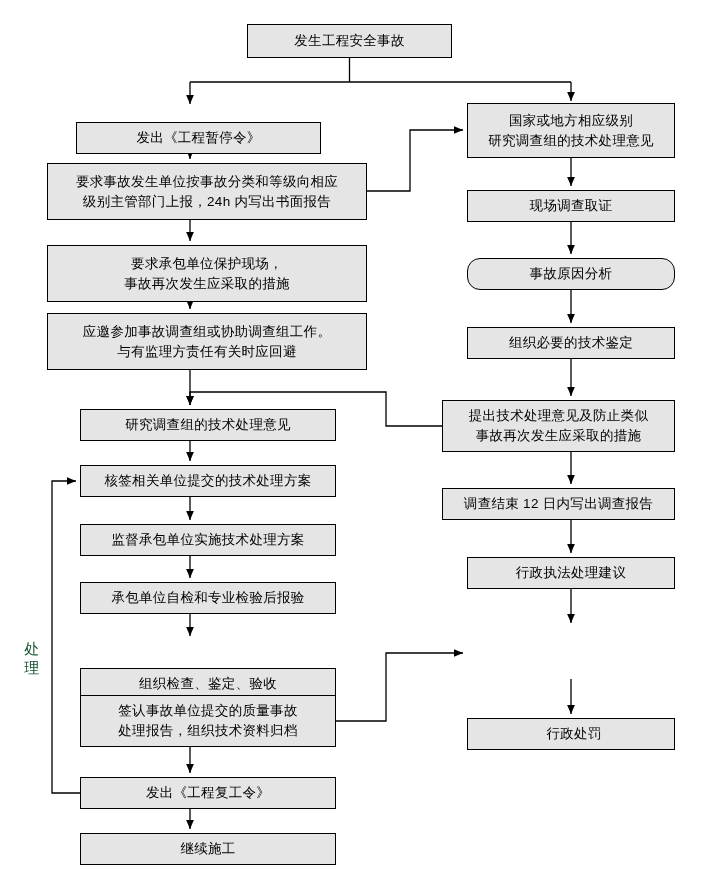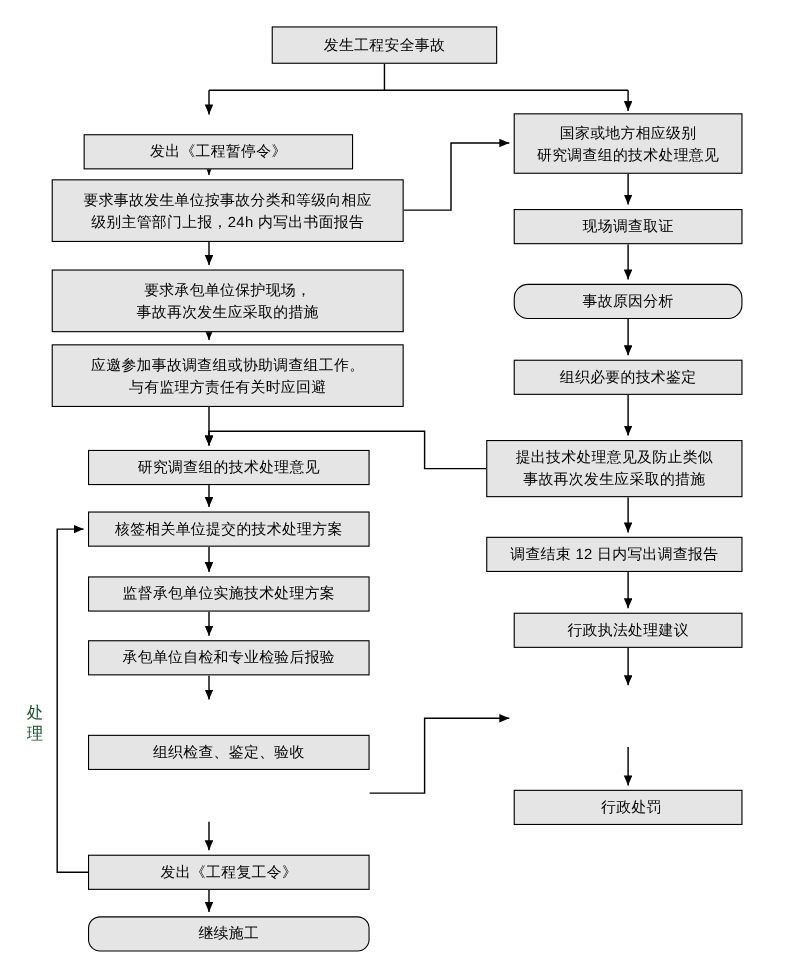--- a/index.html
+++ b/index.html
@@ -105,22 +105,24 @@
 级别主管部门上报，24h 内写出书面报告</div>
   <div class="node" style="left:47px; top:245px; width:320px; height:57px;">要求承包单位保护现场，
 事故再次发生应采取的措施</div>
   <div class="node" style="left:47px; top:313px; width:320px; height:57px;">应邀参加事故调查组或协助调查组工作。
 与有监理方责任有关时应回避</div>
   <div class="node" style="left:80px; top:409px; width:256px; height:32px;">研究调查组的技术处理意见</div>
   <div class="node" style="left:80px; top:465px; width:256px; height:32px;">核签相关单位提交的技术处理方案</div>
   <div class="node" style="left:80px; top:524px; width:256px; height:32px;">监督承包单位实施技术处理方案</div>
   <div class="node" style="left:80px; top:582px; width:256px; height:32px;">承包单位自检和专业检验后报验</div>
   <div class="node" style="left:80px; top:668px; width:256px; height:32px;">组织检查、鉴定、验收</div>
+  <div class="node" style="left:80px; top:695px; width:256px; height:52px;">签认事故单位提交的质量事故
+处理报告，组织技术资料归档</div>
   <div class="node" style="left:80px; top:777px; width:256px; height:32px;">发出《工程复工令》</div>
-  <div class="node" style="left:80px; top:833px; width:256px; height:32px;border-radius:11px;">继续施工</div>
+  <div class="node" style="left:80px; top:833px; width:256px; height:32px;">继续施工</div>
 
   <div class="node" style="left:467px; top:103px; width:208px; height:55px;">国家或地方相应级别
 研究调查组的技术处理意见</div>
   <div class="node" style="left:467px; top:190px; width:208px; height:32px;">现场调查取证</div>
   <div class="node" style="left:467px; top:258px; width:208px; height:32px;border-radius:13px;">事故原因分析</div>
   <div class="node" style="left:467px; top:327px; width:208px; height:32px;">组织必要的技术鉴定</div>
   <div class="node" style="left:442px; top:400px; width:233px; height:52px;">提出技术处理意见及防止类似
 事故再次发生应采取的措施</div>
   <div class="node" style="left:442px; top:488px; width:233px; height:32px;">调查结束 12 日内写出调查报告</div>
   <div class="node" style="left:467px; top:557px; width:208px; height:32px;">行政执法处理建议</div>

